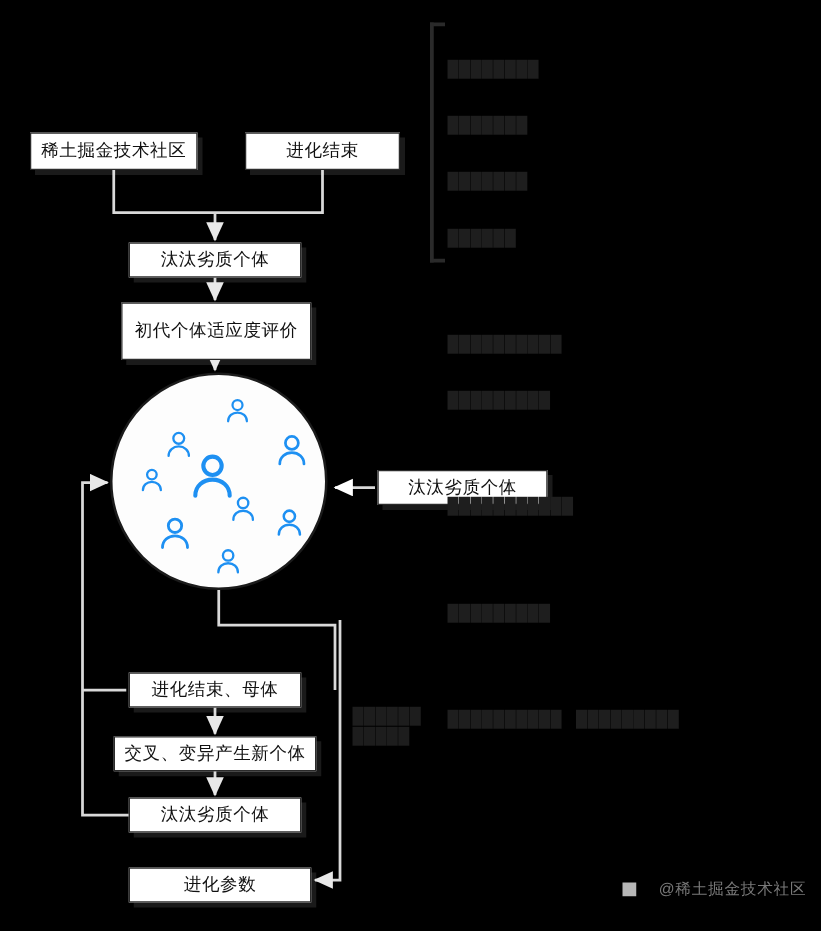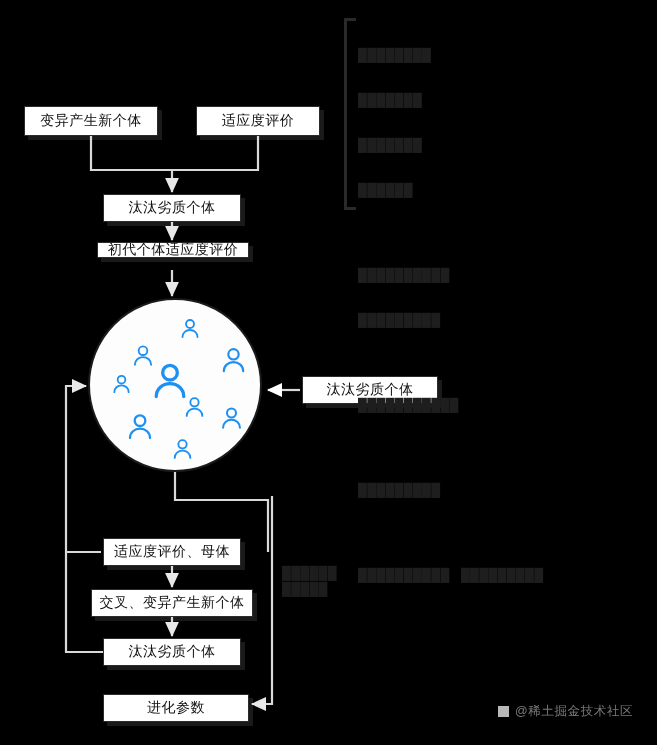--- a/index.html
+++ b/index.html
@@ -88,21 +88,21 @@
     letter-spacing: 0.3px;
   }
   .watermark {
     position: absolute;
     left: 498px; top: 703px;
     color: #8e8e8e;
     font-size: 12.5px;
     letter-spacing: 0.6px;
     display: flex;
     align-items: center;
-    gap: 6px;
+    gap: 18px;
     opacity: 0.85;
   }
   .wm-mark {
     width: 11px; height: 11px;
     background: #d8d8d8;
     display: inline-block;
   }
 </style>
 </head>
 <body>
@@ -139,32 +139,32 @@
 
       <path d="M172,617 L172,636" marker-end="url(#ah)"></path>
 
       <path d="M103,652 L66,652 L66,386 L86,386" marker-end="url(#ah)"></path>
 
       <path d="M66,552 L101,552"></path>
     </g>
   </svg>
 
   <div class="node" style="left:24px; top:106px; width:134px; height:30px;">
-    <span>变异产生新个体</span>
+    <span>稀土掘金技术社区</span>
   </div>
 
   <div class="node" style="left:196px; top:106px; width:124px; height:30px;">
-    <span>适应度评价</span>
+    <span>进化结束</span>
   </div>
 
   <div class="node" style="left:103px; top:194px; width:138px; height:28px;">
     <span>汰汰劣质个体</span>
   </div>
 
-  <div class="node" style="left:97px; top:242px; width:152px; height:16px;">
+  <div class="node" style="left:97px; top:242px; width:152px; height:46px;">
     <span>初代个体适应度评价</span>
   </div>
 
   <div class="circle-pop">
     <span class="person" style="left:40px; top:42px;">
       <svg width="26" height="26" viewBox="0 0 24 24" fill="none" stroke="currentColor" stroke-width="1.7">
         <circle cx="12" cy="8" r="4"></circle>
         <path d="M4.5 21c0-4.2 3.4-7 7.5-7s7.5 2.8 7.5 7" stroke-linecap="round"></path>
       </svg>
     </span>
@@ -216,21 +216,21 @@
         <path d="M4.5 21c0-4.2 3.4-7 7.5-7s7.5 2.8 7.5 7" stroke-linecap="round"></path>
       </svg>
     </span>
   </div>
 
   <div class="node" style="left:302px; top:376px; width:136px; height:28px;">
     <span>汰汰劣质个体</span>
   </div>
 
   <div class="node" style="left:103px; top:538px; width:138px; height:28px;">
-    <span>适应度评价、母体</span>
+    <span>进化结束、母体</span>
   </div>
 
   <div class="node" style="left:91px; top:589px; width:162px; height:28px;font-family:Liberation Mono, monospace;">
     <span>交叉、变异产生新个体</span>
   </div>
 
   <div class="node" style="left:103px; top:638px; width:138px; height:28px;">
     <span>汰汰劣质个体</span>
   </div>
 

